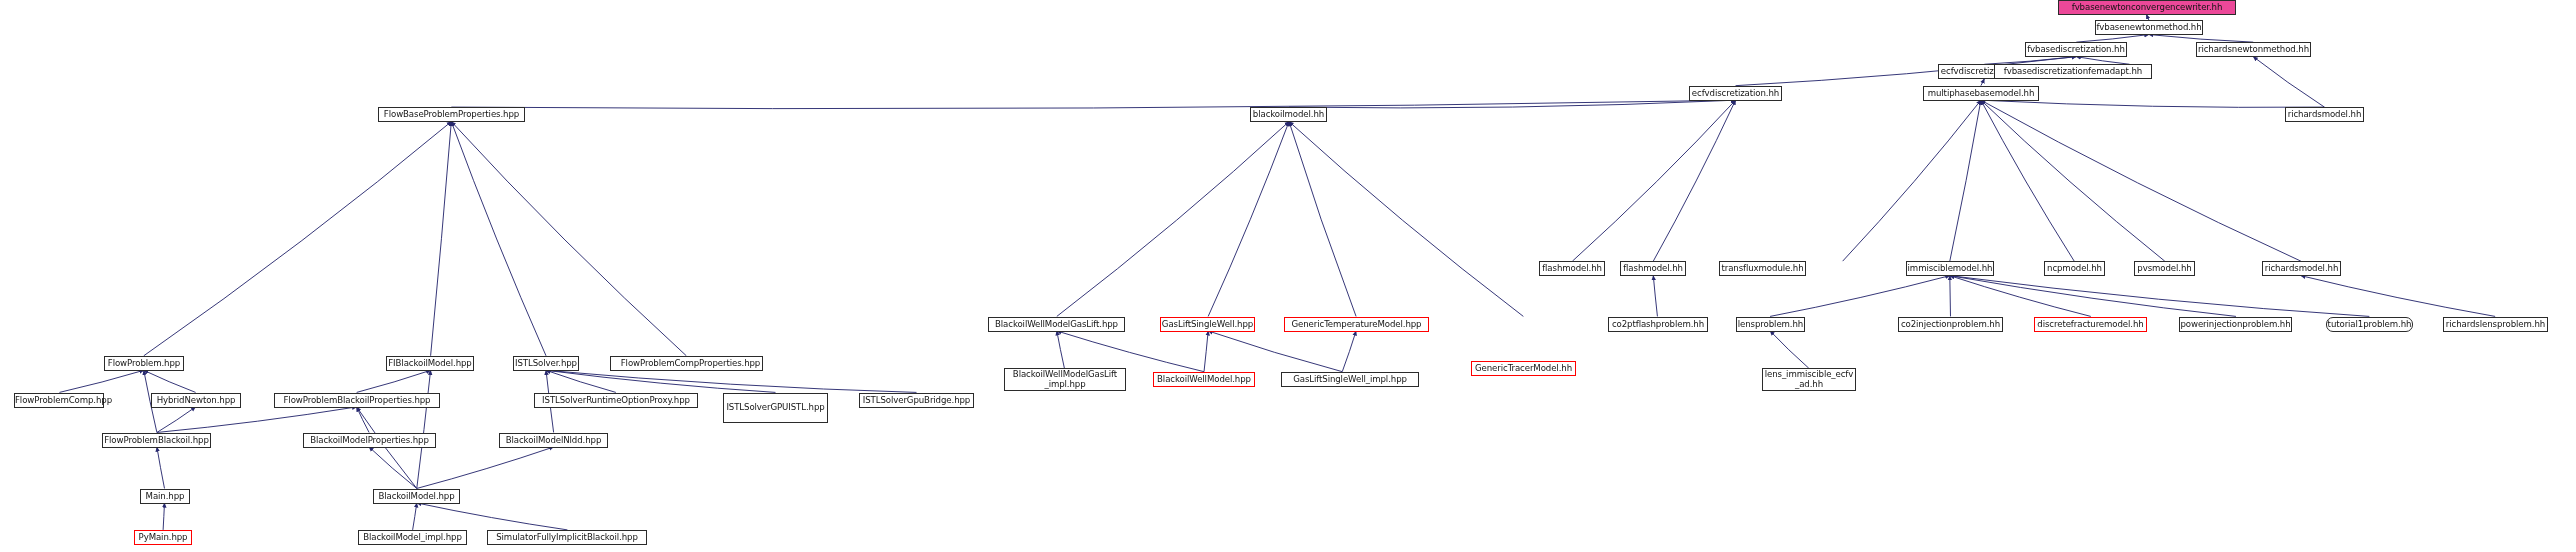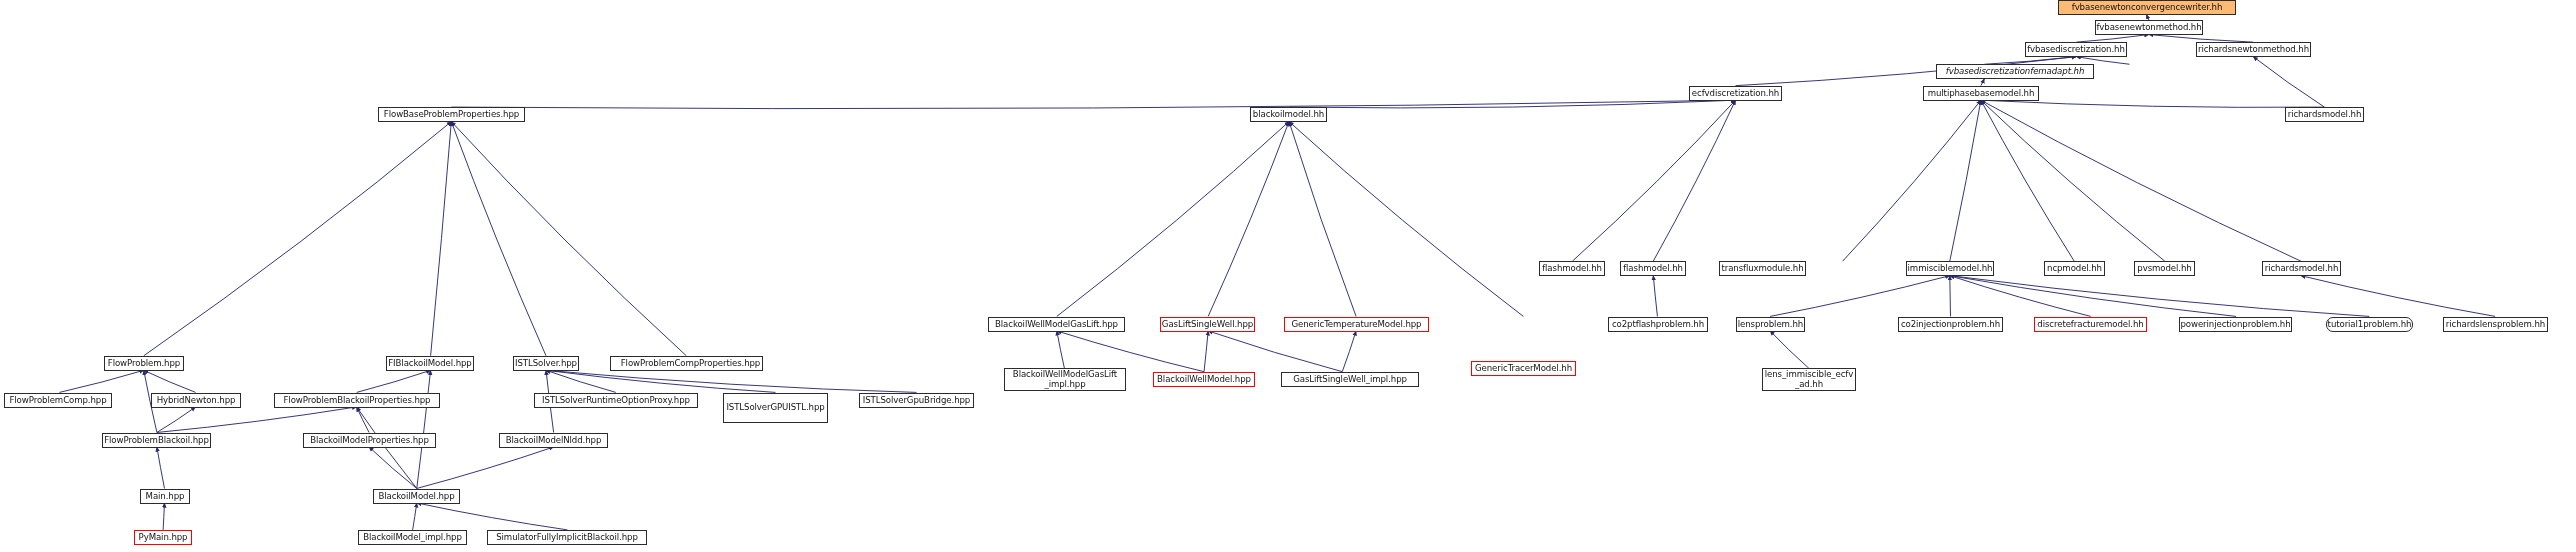--- a/index.html
+++ b/index.html
@@ -34,21 +34,21 @@
     line-height: 1.05;
     display: flex;
     align-items: center;
     justify-content: center;
     text-align: center;
     white-space: pre;
     letter-spacing: -0.1px;
     z-index: 5;
   }
   .node.root {
-    background: #fdba74;
+    background: #ec4899;
     border: 0.7px solid #2b2b2b;
   }
   .node.red {
     border: 0.7px solid #ff0000;
   }
   .node .lbl {
     display: block;
     width: 100%;
   }
 </style>
@@ -124,21 +124,21 @@
         <path d="M821.0,767.0 Q710.2,750.8 603.0,728.0"></path>
       </g>
   </svg>
 
   <div id="nodes-layer">
       <div class="node root" style="left: 2058px; top: 0px; width: 178px; height: 14.5px;"><span class="lbl">fvbasenewtonconvergencewriter.hh</span></div>
       <div class="node" style="left: 2095px; top: 20px; width: 108px; height: 14.5px;"><span class="lbl">fvbasenewtonmethod.hh</span></div>
       <div class="node" style="left: 2025px; top: 42px; width: 102px; height: 14.5px;"><span class="lbl">fvbasediscretization.hh</span></div>
       <div class="node" style="left: 2196px; top: 42px; width: 115px; height: 14.5px;"><span class="lbl">richardsnewtonmethod.hh</span></div>
       <div class="node" style="left: 1938px; top: 64px; width: 93px; height: 14.5px;"><span class="lbl">ecfvdiscretization.hh</span></div>
-      <div class="node" style="left: 1936px; top: 64px; width: 158px; height: 14.5px; font-style: italic;"><span class="lbl">fvbasediscretizationfemadapt.hh</span></div>
+      <div class="node" style="left: 1994px; top: 64px; width: 158px; height: 14.5px;"><span class="lbl">fvbasediscretizationfemadapt.hh</span></div>
       <div class="node" style="left: 1689px; top: 86px; width: 93px; height: 14.5px;"><span class="lbl">ecfvdiscretization.hh</span></div>
       <div class="node" style="left: 1923px; top: 86px; width: 116px; height: 14.5px;"><span class="lbl">multiphasebasemodel.hh</span></div>
       <div class="node" style="left: 2285px; top: 107px; width: 79px; height: 14.5px;"><span class="lbl">richardsmodel.hh</span></div>
       <div class="node" style="left: 1250px; top: 107px; width: 77px; height: 14.5px;"><span class="lbl">blackoilmodel.hh</span></div>
       <div class="node" style="left: 378px; top: 107px; width: 147px; height: 14.5px;"><span class="lbl">FlowBaseProblemProperties.hpp</span></div>
       <div class="node" style="left: 1539px; top: 261px; width: 66px; height: 14.5px;"><span class="lbl">flashmodel.hh</span></div>
       <div class="node" style="left: 1620px; top: 261px; width: 66px; height: 14.5px;"><span class="lbl">flashmodel.hh</span></div>
       <div class="node" style="left: 1719px; top: 261px; width: 87px; height: 14.5px;"><span class="lbl">transfluxmodule.hh</span></div>
       <div class="node" style="left: 1906px; top: 261px; width: 88px; height: 14.5px;"><span class="lbl">immisciblemodel.hh</span></div>
       <div class="node" style="left: 2044px; top: 261px; width: 61px; height: 14.5px;"><span class="lbl">ncpmodel.hh</span></div>
@@ -158,21 +158,21 @@
       <div class="node red" style="left: 1160px; top: 317px; width: 95px; height: 14.5px;"><span class="lbl">GasLiftSingleWell.hpp</span></div>
       <div class="node red" style="left: 1284px; top: 317px; width: 145px; height: 14.5px;"><span class="lbl">GenericTemperatureModel.hpp</span></div>
       <div class="node" style="left: 1004px; top: 368px; width: 122px; height: 23px;"><span class="lbl">BlackoilWellModelGasLift
 _impl.hpp</span></div>
       <div class="node red" style="left: 1153px; top: 372px; width: 102px; height: 14.5px;"><span class="lbl">BlackoilWellModel.hpp</span></div>
       <div class="node" style="left: 1281px; top: 372px; width: 138px; height: 14.5px;"><span class="lbl">GasLiftSingleWell_impl.hpp</span></div>
       <div class="node" style="left: 104px; top: 356px; width: 80px; height: 14.5px;"><span class="lbl">FlowProblem.hpp</span></div>
       <div class="node" style="left: 386px; top: 356px; width: 88px; height: 14.5px;"><span class="lbl">FIBlackoilModel.hpp</span></div>
       <div class="node" style="left: 513px; top: 356px; width: 66px; height: 14.5px;"><span class="lbl">ISTLSolver.hpp</span></div>
       <div class="node" style="left: 610px; top: 356px; width: 153px; height: 14.5px; padding-left: 8px;"><span class="lbl">FlowProblemCompProperties.hpp</span></div>
-      <div class="node" style="left: 4px; top: 393px; width: 108px; height: 14.5px;"><span class="lbl">FlowProblemComp.hpp</span></div>
+      <div class="node" style="left: 14px; top: 393px; width: 90px; height: 14.5px;"><span class="lbl">FlowProblemComp.hpp</span></div>
       <div class="node" style="left: 151px; top: 393px; width: 90px; height: 14.5px;"><span class="lbl">HybridNewton.hpp</span></div>
       <div class="node" style="left: 274px; top: 393px; width: 166px; height: 14.5px;"><span class="lbl">FlowProblemBlackoilProperties.hpp</span></div>
       <div class="node" style="left: 534px; top: 393px; width: 164px; height: 14.5px;"><span class="lbl">ISTLSolverRuntimeOptionProxy.hpp</span></div>
       <div class="node" style="left: 723px; top: 393px; width: 105px; height: 30px;"><span class="lbl">ISTLSolverGPUISTL.hpp</span></div>
       <div class="node" style="left: 859px; top: 393px; width: 115px; height: 14.5px;"><span class="lbl">ISTLSolverGpuBridge.hpp</span></div>
       <div class="node" style="left: 303px; top: 433px; width: 133px; height: 14.5px;"><span class="lbl">BlackoilModelProperties.hpp</span></div>
       <div class="node" style="left: 499px; top: 433px; width: 109px; height: 14.5px;"><span class="lbl">BlackoilModelNldd.hpp</span></div>
       <div class="node" style="left: 102px; top: 433px; width: 109px; height: 14.5px;"><span class="lbl">FlowProblemBlackoil.hpp</span></div>
       <div class="node" style="left: 373px; top: 489px; width: 87px; height: 14.5px;"><span class="lbl">BlackoilModel.hpp</span></div>
       <div class="node" style="left: 140px; top: 489px; width: 50px; height: 14.5px;"><span class="lbl">Main.hpp</span></div>

